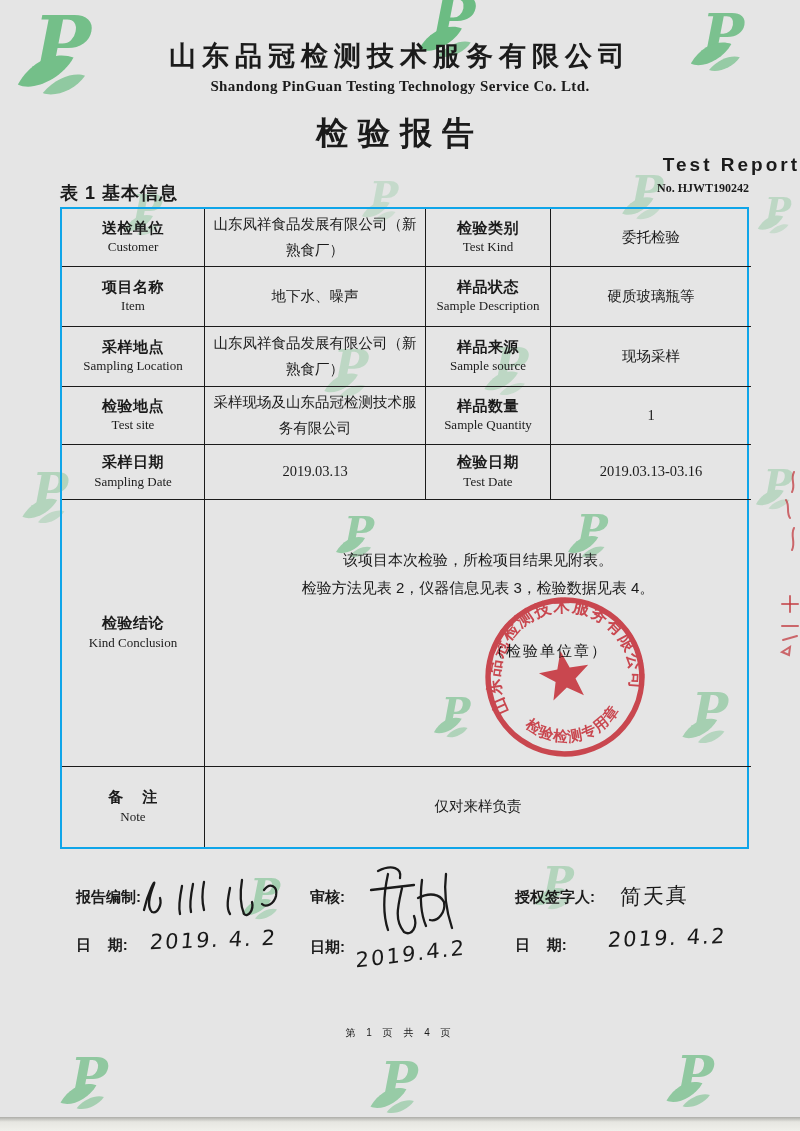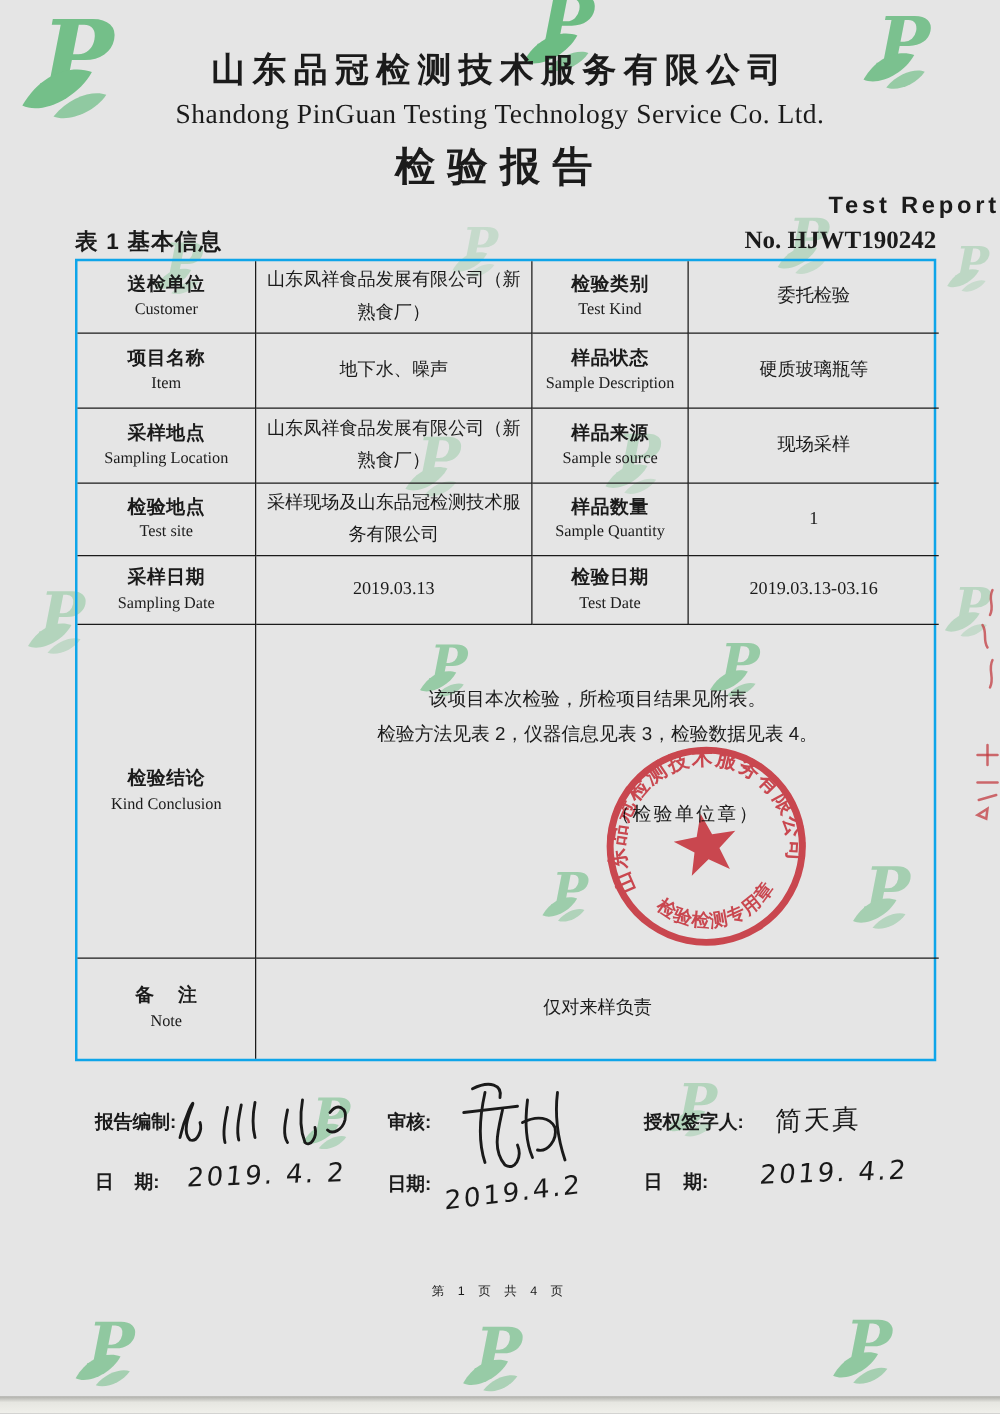--- a/index.html
+++ b/index.html
@@ -7,26 +7,26 @@
     position:relative;width:800px;height:1131px;margin:0 auto;
     background:#e5e5e5;overflow:hidden;
     font-family:"Liberation Sans",sans-serif;color:#1b1b1b;
   }
   
   #wm-layer{position:absolute;inset:0;z-index:0;pointer-events:none;}
   .wm{position:absolute;}
   
   .hdr{position:absolute;left:0;width:100%;text-align:center;z-index:2;}
   .company-cn{top:38px;font-size:27px;font-weight:bold;letter-spacing:6px;}
-  .company-en{top:78px;font-size:22px;font-weight:normal;font-family:"Liberation Serif",serif;letter-spacing:.4px;}
+  .company-en{top:78px;font-size:15px;font-weight:bold;font-family:"Liberation Serif",serif;letter-spacing:.4px;}
   .report-cn{top:112px;font-size:32px;font-weight:bold;letter-spacing:10px;}
   .report-en{top:154px;font-size:19px;font-weight:bold;font-family:Liberation Sans, sans-serif;letter-spacing:3px;text-align:right;}
   .meta{position:absolute;top:181px;left:60px;width:689px;z-index:2;}
   .meta .cap{float:left;font-size:18px;font-weight:bold;letter-spacing:1px;white-space:pre;}
-  .meta .no{float:right;font-size:20px;font-weight:bold;font-family:"Liberation Serif",serif;}
+  .meta .no{float:right;font-size:12px;font-weight:bold;font-family:"Liberation Serif",serif;}
   
   .tbl{
     position:absolute;left:60px;top:207px;width:689px;z-index:1;
     display:grid;grid-template-columns:143px 221px 125px 200px;
     grid-template-rows:58px 60px 60px 58px 55px 267px 80px;
     border:2px solid #0ea5e9;box-sizing:border-box;
   }
   .cell{
     border-right:1.5px solid #1b1b1b;border-bottom:1.5px solid #1b1b1b;
     display:flex;flex-direction:column;align-items:center;justify-content:center;

